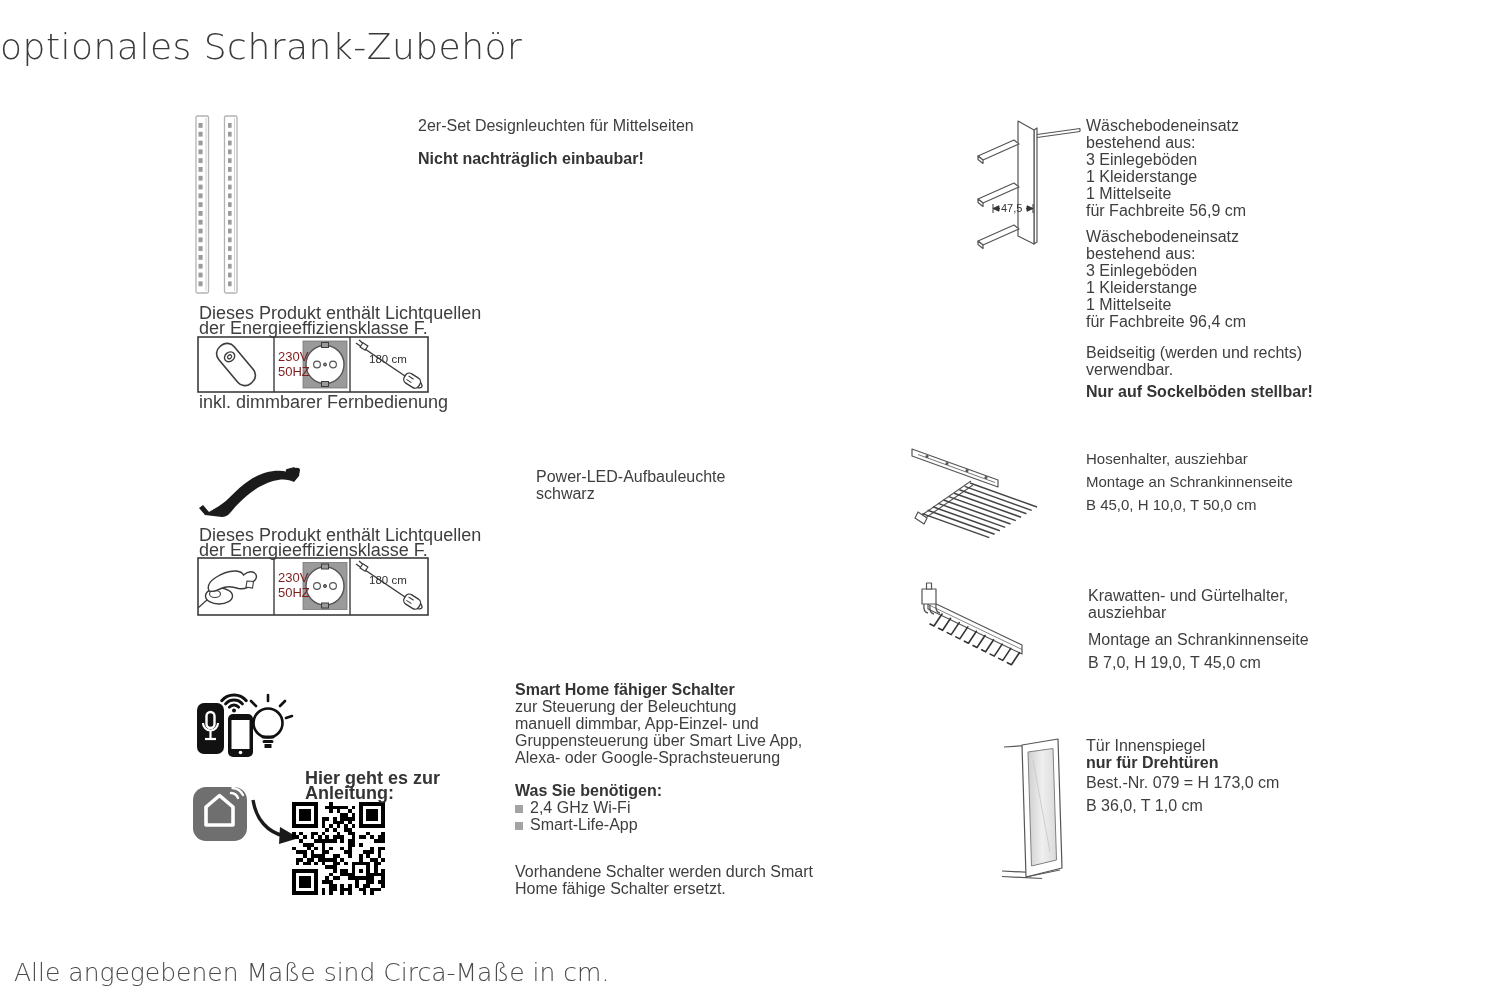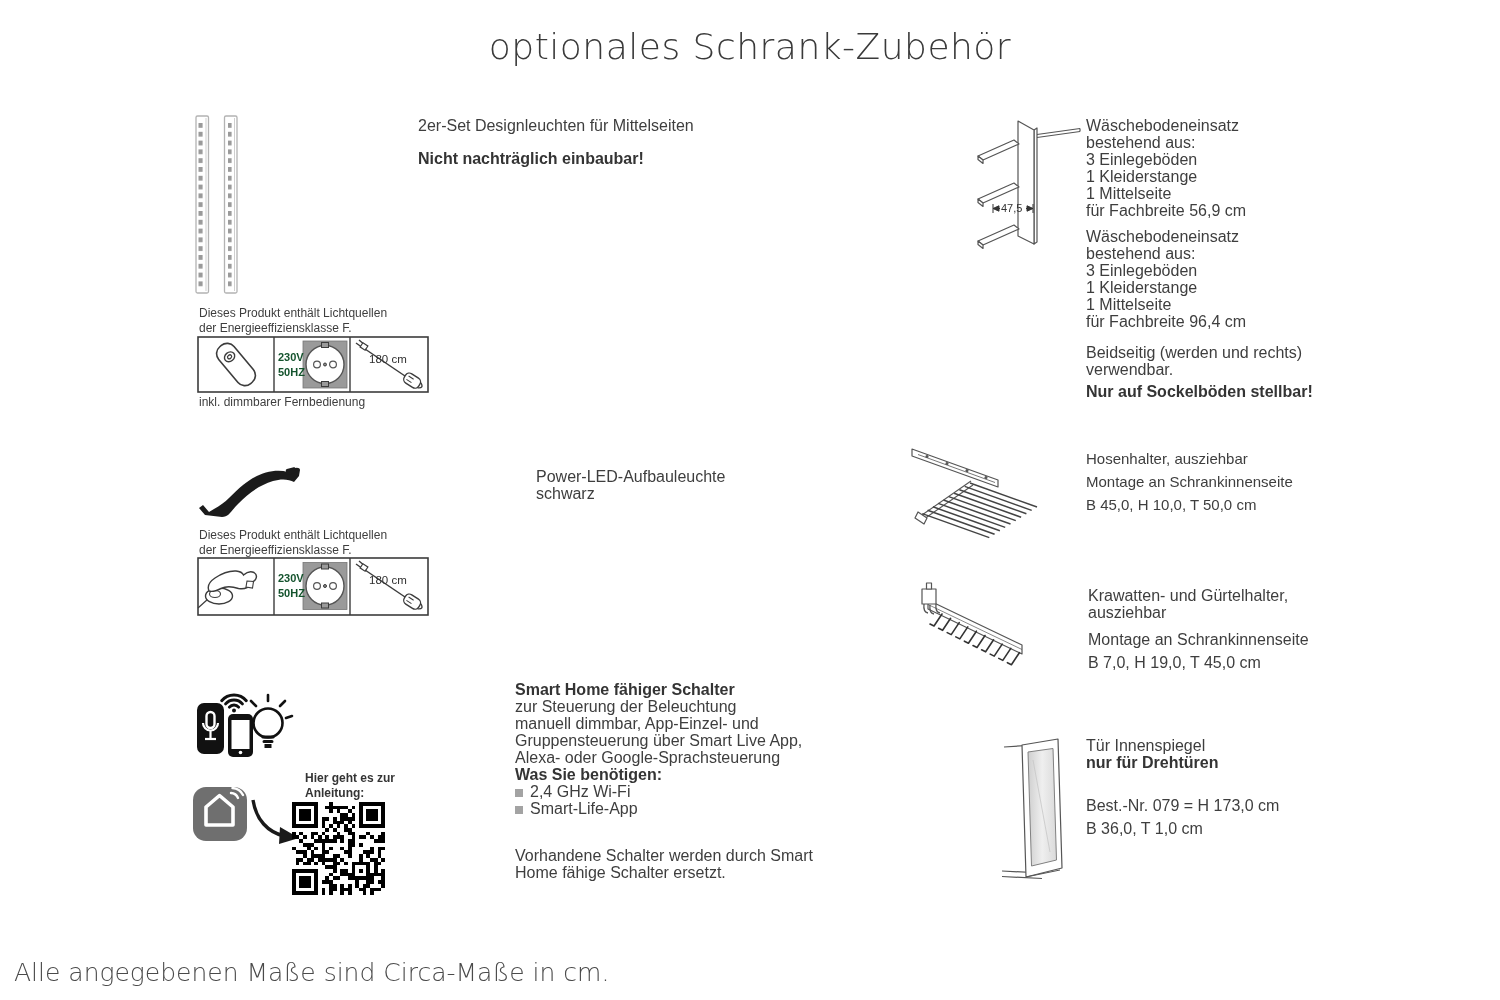--- a/index.html
+++ b/index.html
@@ -4,26 +4,26 @@
 <style>
   html,body{margin:0;padding:0}
   body{
     width:1500px;height:1000px;position:relative;overflow:hidden;
     background:#ffffff;color:#3e3e3e;
     font-family:"Liberation Sans","DejaVu Sans",sans-serif;
   }
   .abs{position:absolute}
   .t15{font-size:16px;line-height:17px}
   .t15w{font-size:15px;line-height:23px}
-  .t12{font-size:12px;line-height:15px}
+  .t12{font-size:18px;line-height:15px}
   .b{font-weight:bold;color:#343434}
   .thin{font-weight:300;color:#3a3a3a;font-family:"DejaVu Sans","Liberation Sans",sans-serif}
-  #title{left:0;right:0;top:26px;text-align:center;font-size:36px;letter-spacing:.5px}
+  #title{left:0;right:0;top:26px;text-align:left;font-size:36px;letter-spacing:.5px}
   #footer{left:14px;top:958px;font-size:25px;color:#4a4a4a}
-  .spec{font-size:11px;font-weight:bold;color:#14532d;line-height:14px}
+  .spec{font-size:13px;font-weight:normal;color:#7f1d1d;line-height:14px}
   .cable-label{font-size:11.5px;color:#2f2f2f}
   .bullet{display:inline-block;width:8px;height:8px;background:#a3a3a3;margin-right:7px}
   .dim{font-size:11px;color:#333}
   svg{display:block}
   #art{left:0;top:0;pointer-events:none}
 </style>
 </head>
 <body>
 
 <svg id="art" class="abs" width="1500" height="1000" viewBox="0 0 1500 1000">
@@ -569,21 +569,21 @@
 <span class="abs spec" style="left:278px;top:571px">230V</span>
 <span class="abs spec" style="left:278px;top:586px">50HZ</span>
 <span class="abs cable-label" style="left:369px;top:574px">180 cm</span>
 
 <div class="abs t15" style="left:515px;top:681px">
   <div class="b">Smart Home fähiger Schalter</div>
   <div>zur Steuerung der Beleuchtung</div>
   <div>manuell dimmbar, App-Einzel- und</div>
   <div>Gruppensteuerung über Smart Live App,</div>
   <div>Alexa- oder Google-Sprachsteuerung</div>
-  <div class="b" style="">Was Sie benötigen:</div>
+  <div class="b" style="margin-top:16px">Was Sie benötigen:</div>
   <div><span class="bullet"></span><span>2,4 GHz Wi-Fi</span></div>
   <div><span class="bullet"></span><span>Smart-Life-App</span></div>
   <div style="margin-top:30px">Vorhandene Schalter werden durch Smart</div>
   <div>Home fähige Schalter ersetzt.</div>
 </div>
 
 <div class="abs t12 b" style="left:305px;top:771px">
   <div>Hier geht es zur</div>
   <div>Anleitung:</div>
 </div>
@@ -620,17 +620,17 @@
 <div class="abs t15" style="left:1088px;top:587px">
   <div>Krawatten- und Gürtelhalter,</div>
   <div>ausziehbar</div>
   <div style="margin-top:7px;line-height:23px">Montage an Schrankinnenseite</div>
   <div style="line-height:23px">B 7,0, H 19,0, T 45,0 cm</div>
 </div>
 
 <div class="abs t15" style="left:1086px;top:737px">
   <div>Tür Innenspiegel</div>
   <div class="b">nur für Drehtüren</div>
-  <div style="margin-top:23px;line-height:23px">Best.-Nr. 079 = H 173,0 cm</div>
+  <div style="line-height:23px">Best.-Nr. 079 = H 173,0 cm</div>
   <div style="line-height:23px">B 36,0, T 1,0 cm</div>
 </div>
 
 <div id="footer" class="abs thin">Alle angegebenen Maße sind Circa-Maße in cm.</div>
 
 </body></html>

